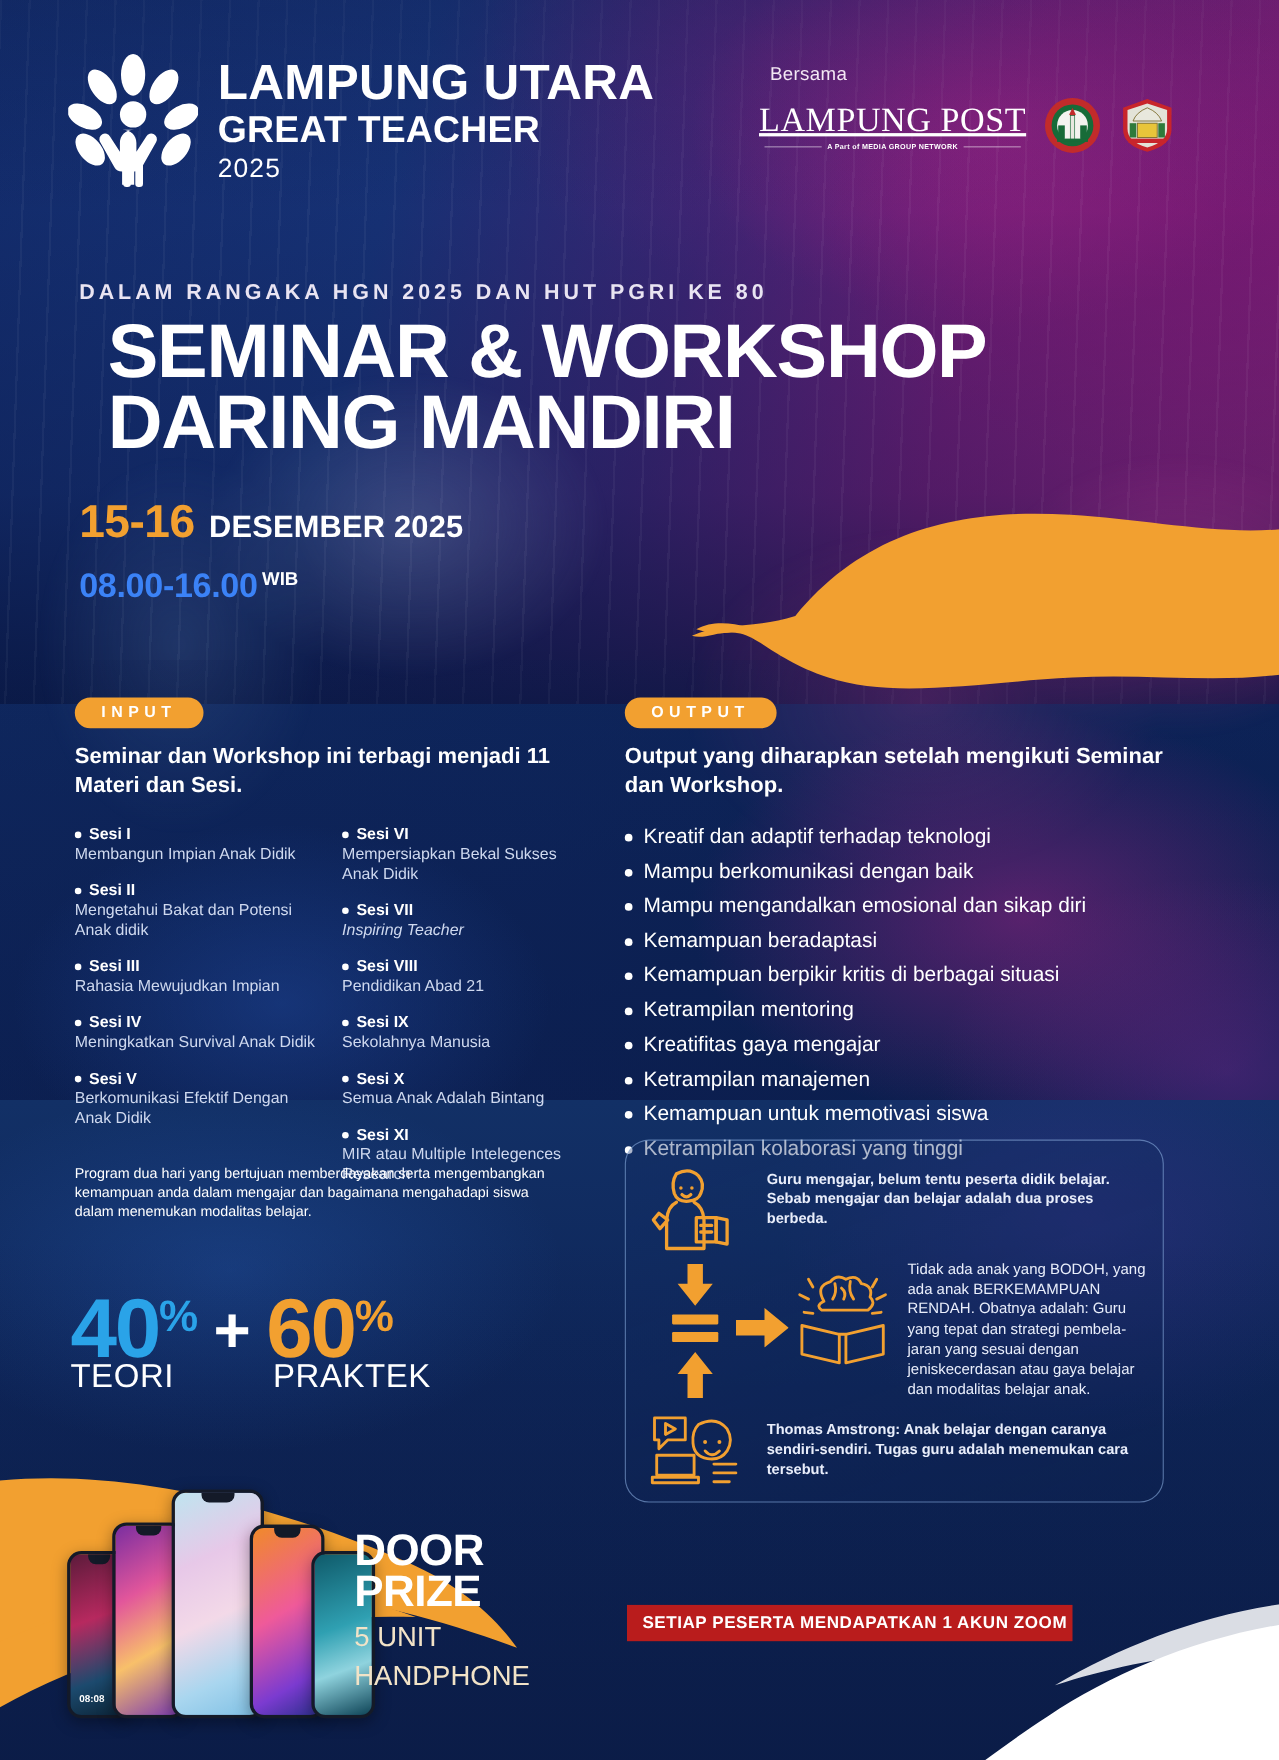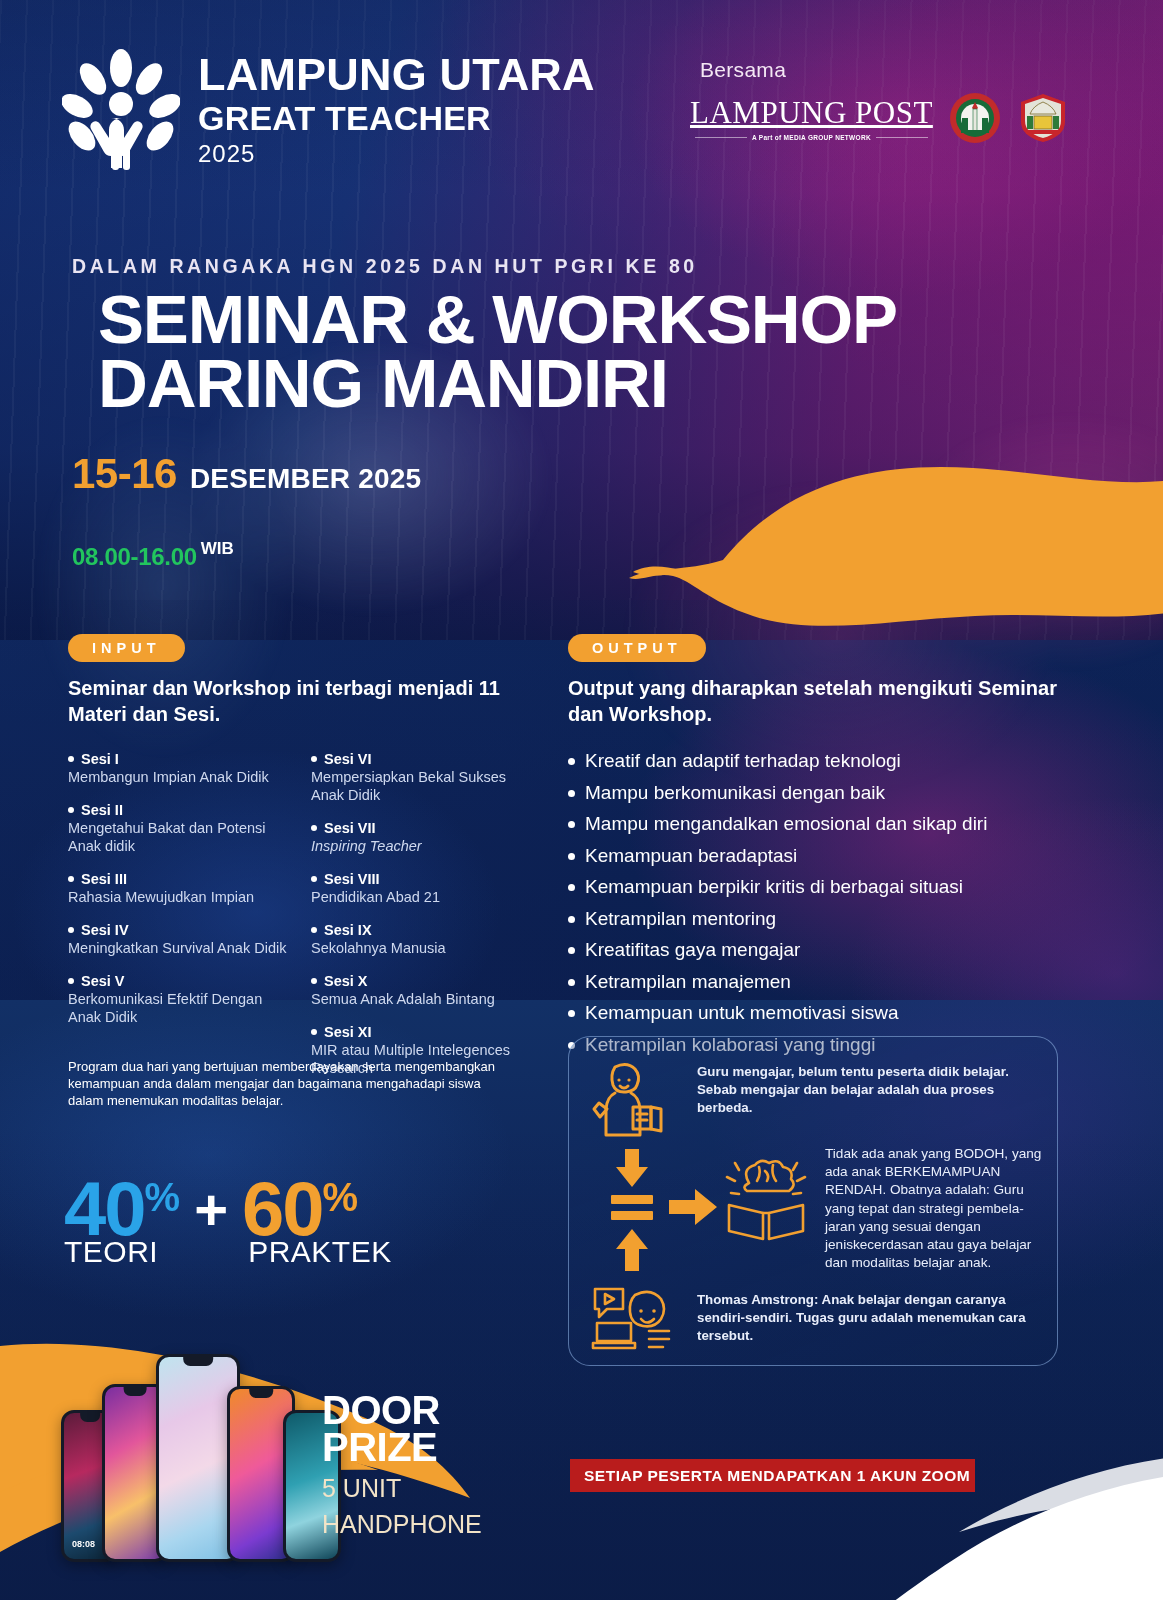--- a/index.html
+++ b/index.html
@@ -59,41 +59,41 @@
   
   .header{position:absolute;left:0;top:0;width:100%;height:196px;}
   .logo-wrap{position:absolute;left:62px;top:48px;display:flex;align-items:center;gap:18px;}
   .logo-mark{width:118px;height:122px;}
   .logo-text{color:#fff;line-height:1;}
   .logo-text .l1{font-size:45px;font-weight:800;letter-spacing:.2px;}
   .logo-text .l2{font-size:34px;font-weight:800;letter-spacing:.2px;margin-top:4px;}
   .logo-text .l3{font-size:24px;font-weight:400;margin-top:7px;letter-spacing:1px;}
 
   .partners{position:absolute;left:690px;top:58px;width:400px;}
-  .bersama{color:#f4e8f4;font-size:21px;letter-spacing:.3px;margin-left:10px;}
+  .bersama{color:#f4e8f4;font-size:17px;letter-spacing:.3px;margin-left:10px;}
   .partner-row{display:flex;align-items:center;gap:16px;margin-top:10px;}
   .lp-logo{text-align:center;}
   .lp-name{color:#fff;font-family:"Liberation Serif", serif;font-size:31px;letter-spacing:.5px;
            white-space:nowrap;text-decoration:underline;}
   .lp-sub{display:flex;align-items:center;justify-content:center;gap:5px;margin-top:3px;}
   .lp-rule{height:1px;background:rgba(255,255,255,.5);width:52px;}
   .lp-sub-txt{color:#fff;font-size:6.5px;letter-spacing:.3px;white-space:nowrap;font-weight:bold;}
   .seal{width:52px;height:52px;}
 
   
   .kicker{position:absolute;left:72px;top:255px;color:#e9e4f2;font-size:19.5px;
           letter-spacing:3.6px;font-weight:600;}
   .title{position:absolute;left:70px;top:288px;color:#fff;font-weight:800;
          font-size:69px;line-height:.93;letter-spacing:-1.2px;margin-left:28px;}
   .title .t2{display:block;}
   .date-row{position:absolute;left:72px;top:450px;display:flex;align-items:baseline;gap:13px;}
   .date-big{color:#f2a030;font-size:42px;font-weight:800;letter-spacing:-.5px;}
   .date-mon{color:#fff;font-size:28px;font-weight:700;letter-spacing:.2px;}
   .time-row{position:absolute;left:72px;top:515px;display:flex;align-items:baseline;gap:4px;}
-  .time-big{color:#22c55e;font-size:24px;font-weight:800;letter-spacing:-.3px;margin-top:28px;}
+  .time-big{color:#3b82f6;font-size:31px;font-weight:800;letter-spacing:-.3px;}
   .time-wib{color:#fff;font-size:17px;font-weight:800;position:relative;top:-11px;}
 
   
   .pill{display:inline-block;background:#f2a030;color:#fff;border-radius:20px;
         padding:6px 24px;font-size:14.5px;font-weight:700;letter-spacing:5px;}
   .col-left{position:absolute;left:68px;top:634px;width:470px;}
   .col-right{position:absolute;left:568px;top:634px;width:500px;}
   .lead{color:#fff;font-size:20px;font-weight:700;line-height:1.3;margin-top:13px;}
   .sesi-cols{display:flex;gap:16px;margin-top:24px;}
   .sesi-col{width:50%;}

